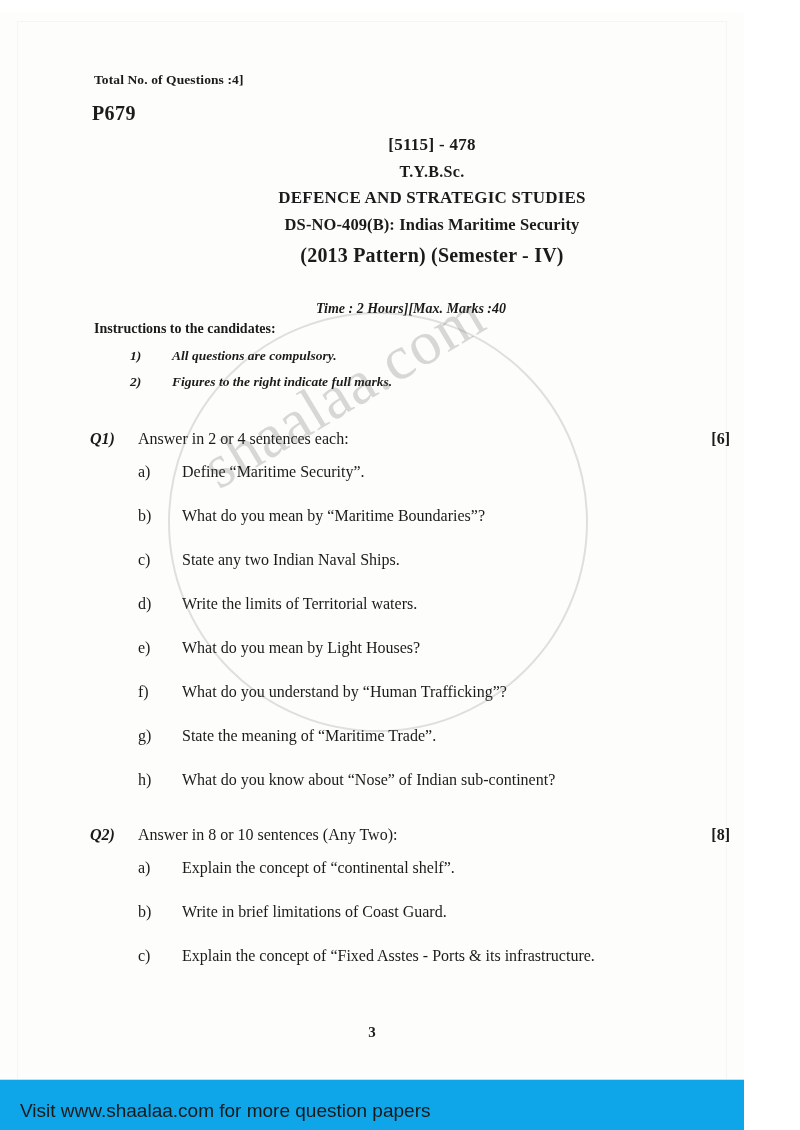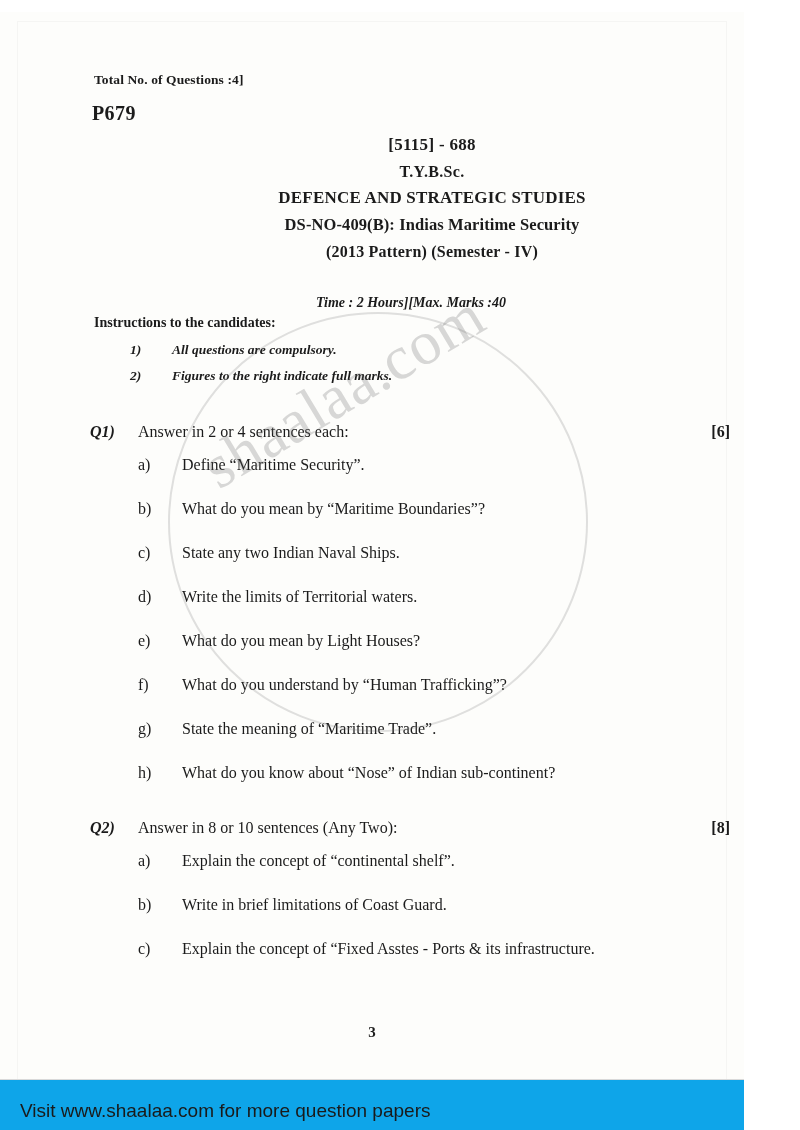--- a/index.html
+++ b/index.html
@@ -65,21 +65,21 @@
     left: 22px;
   }
   .titles .t-line {
     font-weight: bold;
     line-height: 1.62;
   }
   .t-paper-code { font-size: 17px; letter-spacing: 0.3px; }
   .t-class { font-size: 16px; letter-spacing: 0.3px; }
   .t-subject { font-size: 17px; letter-spacing: 0.2px; }
   .t-course { font-size: 16.5px; letter-spacing: 0.1px; }
-  .t-pattern { font-size: 16px; letter-spacing: 0.2px; }
+  .t-pattern { font-size: 20px; letter-spacing: 0.2px; }
 
   .meta-row {
     display: flex;
     justify-content: center;
     align-items: baseline;
     margin-top: 30px;
     padding: 0 8px 0 10px;
     font-style: italic;
     font-weight: bold;
     font-size: 14px;
@@ -210,21 +210,21 @@
 <div class="page">
   <div class="scan-edge"></div>
 
   <div class="content">
 
     <div class="total-questions">Total No. of Questions :4]</div>
 
     <div class="code">P679</div>
 
     <div class="titles">
-      <div class="t-line t-paper-code">[5115] - 688</div>
+      <div class="t-line t-paper-code">[5115] - 478</div>
       <div class="t-line t-class">T.Y.B.Sc.</div>
       <div class="t-line t-subject">DEFENCE AND STRATEGIC STUDIES</div>
       <div class="t-line t-course">DS-NO-409(B): Indias Maritime Security</div>
       <div class="t-line t-pattern">(2013 Pattern) (Semester - IV)</div>
     </div>
 
     <div class="meta-row">
       <span>Time : 2 Hours]</span>
       <span>[Max. Marks :40</span>
     </div>

